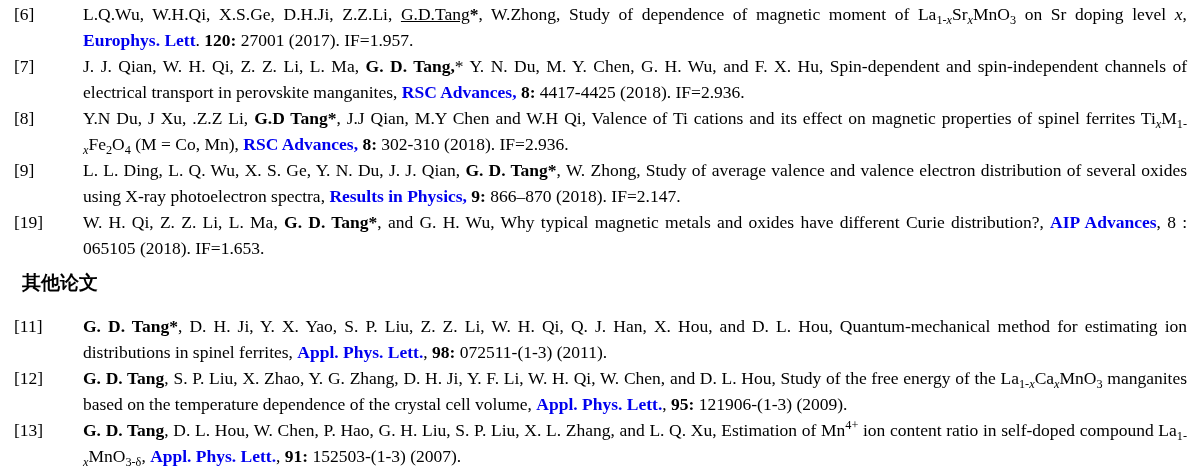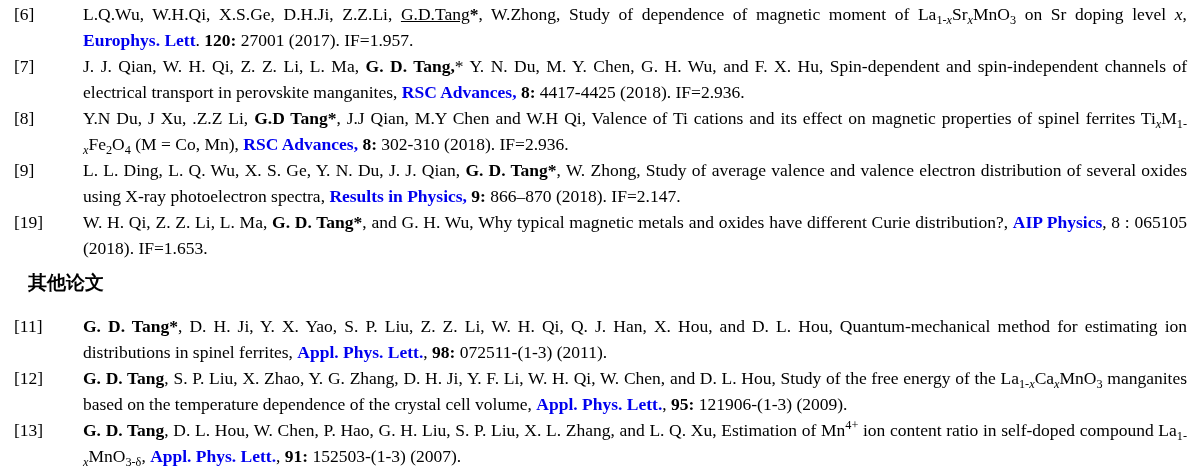--- a/index.html
+++ b/index.html
@@ -43,37 +43,37 @@
   }
   .ref sup {
     font-size: 70%;
     line-height: 0;
     vertical-align: 0.55em;
   }
   .sub-i { font-style: italic; }
   .section-heading {
     font-weight: bold;
     font-size: 19px;
-    padding-left: 28px;
+    padding-left: 22px;
     margin-top: 9px;
     margin-bottom: 17px;
     line-height: 26px;
     text-align: left;
   }
 </style>
 </head>
 <body style="background: rgb(255, 255, 255); color: rgb(0, 0, 0);">
 
 <div id="doc">
   <div id="refs-before">
       <div class="ref"><span class="ref-id">[6]</span><span class="">L.Q.Wu, W.H.Qi, X.S.Ge, D.H.Ji, Z.Z.Li, </span><span class="seg-bu">G.D.Tang</span><span class="seg-b">*</span><span class="">, W.Zhong, Study of dependence of magnetic moment of La</span><sub>1-</sub><sub class="sub-i">x</sub><span class="">Sr</span><sub class="sub-i">x</sub><span class="">MnO</span><sub>3</sub><span class=""> on Sr doping level </span><span class="seg-i">x</span><span class="">, </span><span class="seg-j" style="color: rgb(0, 0, 238);">Europhys. Lett</span><span class="">. </span><span class="seg-b">120:</span><span class=""> 27001 (2017). IF=1.957.</span></div>
       <div class="ref"><span class="ref-id">[7]</span><span class="">J. J. Qian, W. H. Qi, Z. Z. Li, L. Ma, </span><span class="seg-b">G. D. Tang,</span><span class="">* </span><span class="">Y. N. Du, M. Y. Chen, G. H. Wu, and F. X. Hu, Spin-dependent and spin-independent channels of electrical transport in perovskite manganites, </span><span class="seg-j" style="color: rgb(0, 0, 238);">RSC Advances,</span><span class=""> </span><span class="seg-b">8:</span><span class=""> 4417-4425 (2018). IF=2.936.</span></div>
       <div class="ref"><span class="ref-id">[8]</span><span class="">Y.N Du, J Xu, .Z.Z Li, </span><span class="seg-b">G.D Tang*</span><span class="">, J.J Qian, M.Y Chen and W.H Qi, Valence of Ti cations and its effect on magnetic properties of spinel ferrites Ti</span><sub class="sub-i">x</sub><span class="">M</span><sub>1-</sub><sub class="sub-i">x</sub><span class="">Fe</span><sub>2</sub><span class="">O</span><sub>4</sub><span class=""> (M = Co, Mn), </span><span class="seg-j" style="color: rgb(0, 0, 238);">RSC Advances,</span><span class=""> </span><span class="seg-b">8:</span><span class=""> 302-310 (2018). IF=2.936.</span></div>
       <div class="ref"><span class="ref-id">[9]</span><span class="">L. L. Ding, L. Q. Wu, X. S. Ge, Y. N. Du, J. J. Qian, </span><span class="seg-b">G. D. Tang*</span><span class="">, W. Zhong, Study of average valence and valence electron distribution of several oxides using X-ray photoelectron spectra, </span><span class="seg-j" style="color: rgb(0, 0, 238);">Results in Physics,</span><span class=""> </span><span class="seg-b">9:</span><span class=""> 866–870 (2018). IF=2.147.</span></div>
-      <div class="ref"><span class="ref-id">[19]</span><span class="">W. H. Qi, Z. Z. Li, L. Ma, </span><span class="seg-b">G. D. Tang*</span><span class="">, and G. H. Wu, Why typical magnetic metals and oxides have different Curie distribution?, </span><span class="seg-j" style="color: rgb(0, 0, 238);">AIP Physics</span><span class="">, 8 : 065105 (2018). IF=1.653.</span></div>
+      <div class="ref"><span class="ref-id">[19]</span><span class="">W. H. Qi, Z. Z. Li, L. Ma, </span><span class="seg-b">G. D. Tang*</span><span class="">, and G. H. Wu, Why typical magnetic metals and oxides have different Curie distribution?, </span><span class="seg-j" style="color: rgb(0, 0, 238);">AIP Advances</span><span class="">, 8 : 065105 (2018). IF=1.653.</span></div>
     </div>
   <div class="section-heading">其他论文</div>
   <div id="refs-after">
       <div class="ref"><span class="ref-id">[11]</span><span class="seg-b">G. D. Tang*</span><span class="">, D. H. Ji, Y. X. Yao, S. P. Liu, Z. Z. Li, W. H. Qi, Q. J. Han, X. Hou, and D. L. Hou, Quantum-mechanical method for estimating ion distributions in spinel ferrites, </span><span class="seg-j" style="color: rgb(0, 0, 238);">Appl. Phys. Lett.</span><span class="">, </span><span class="seg-b">98:</span><span class=""> 072511-(1-3) (2011).</span></div>
       <div class="ref"><span class="ref-id">[12]</span><span class="seg-b">G. D. Tang</span><span class="seg-bu">,</span><span class=""> S. P. Liu, X. Zhao, Y. G. Zhang, D. H. Ji, Y. F. Li, W. H. Qi, W. Chen, and D. L. Hou, Study of the free energy of the La</span><sub>1-</sub><sub class="sub-i">x</sub><span class="">Ca</span><sub class="sub-i">x</sub><span class="">MnO</span><sub>3</sub><span class=""> manganites based on the temperature dependence of the crystal cell volume, </span><span class="seg-j" style="color: rgb(0, 0, 238);">Appl. Phys. Lett.</span><span class="">, </span><span class="seg-b">95:</span><span class=""> 121906-(1-3) (2009).</span></div>
       <div class="ref"><span class="ref-id">[13]</span><span class="seg-b">G. D. Tang</span><span class="">, D. L. Hou, W. Chen, P. Hao, G. H. Liu, S. P. Liu, X. L. Zhang, and L. Q. Xu, Estimation of Mn</span><sup>4+</sup><span class=""> ion content ratio in self-doped compound La</span><sub>1-</sub><sub class="sub-i">x</sub><span class="">MnO</span><sub>3-δ</sub><span class="">, </span><span class="seg-j" style="color: rgb(0, 0, 238);">Appl. Phys. Lett.</span><span class="">, </span><span class="seg-b">91:</span><span class=""> 152503-(1-3) (2007).</span></div>
       <div class="ref"><span class="ref-id">[14]</span><span class="seg-b">G. D. Tang</span><span class="">, D. L. Hou, W. Chen, Y. Zhang, and W. H. Qi, Quantum-mechanical bond elucidating the exchange mechanism between different elements, estimation ti</span></div>
     </div>
 </div>
 

